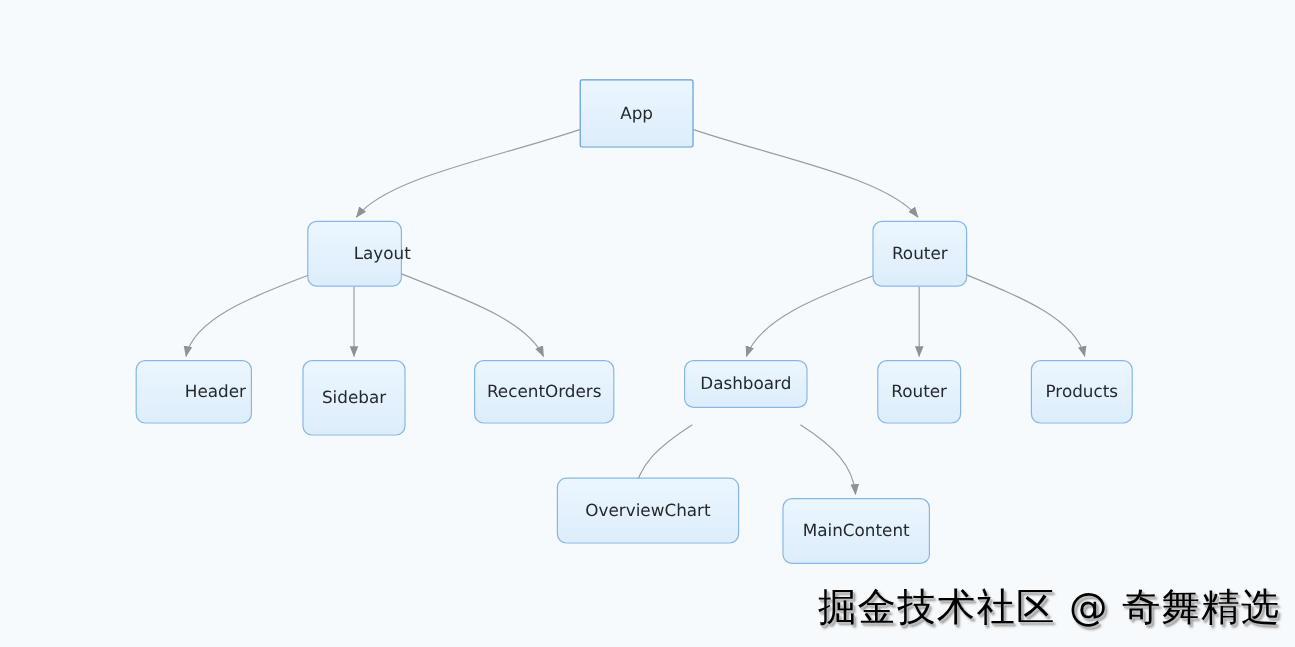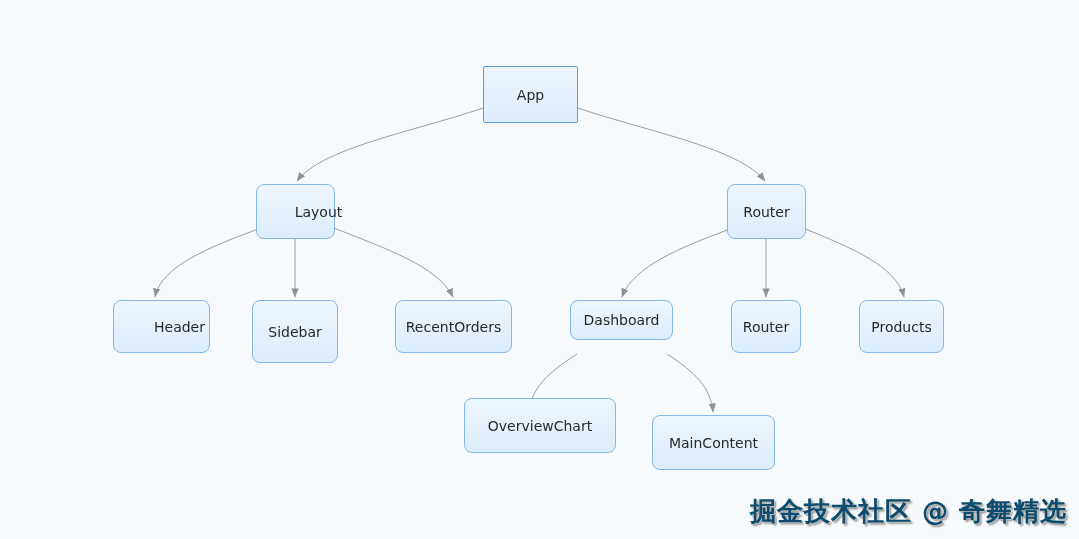--- a/index.html
+++ b/index.html
@@ -39,24 +39,24 @@
   #n-dashboard    { left: 570px; top: 300px; width: 103px; height: 40px; }
   #n-users        { left: 731px; top: 300px; width:  70px; height: 53px; }
   #n-products     { left: 859px; top: 300px; width:  85px; height: 53px; }
   #n-overviewchart{ left: 464px; top: 398px; width: 152px; height: 55px; }
   #n-recentorders { left: 652px; top: 415px; width: 123px; height: 55px; }
 
   .watermark {
     position: absolute;
     right: 12px;
     bottom: 10px;
-    font-size: 26px;
-    font-weight: bold;
+    font-size: 32px;
+    font-weight: normal;
     letter-spacing: 1px;
-    color: #0c4a6e;
+    color: #000000;
     text-shadow: 1px 1px 0 #bcbcbc, 2px 2px 2px rgba(80,80,80,0.65);
     white-space: nowrap;
     user-select: none;
   }
 </style>
 </head>
 <body>
 
 <div id="canvas">
 

